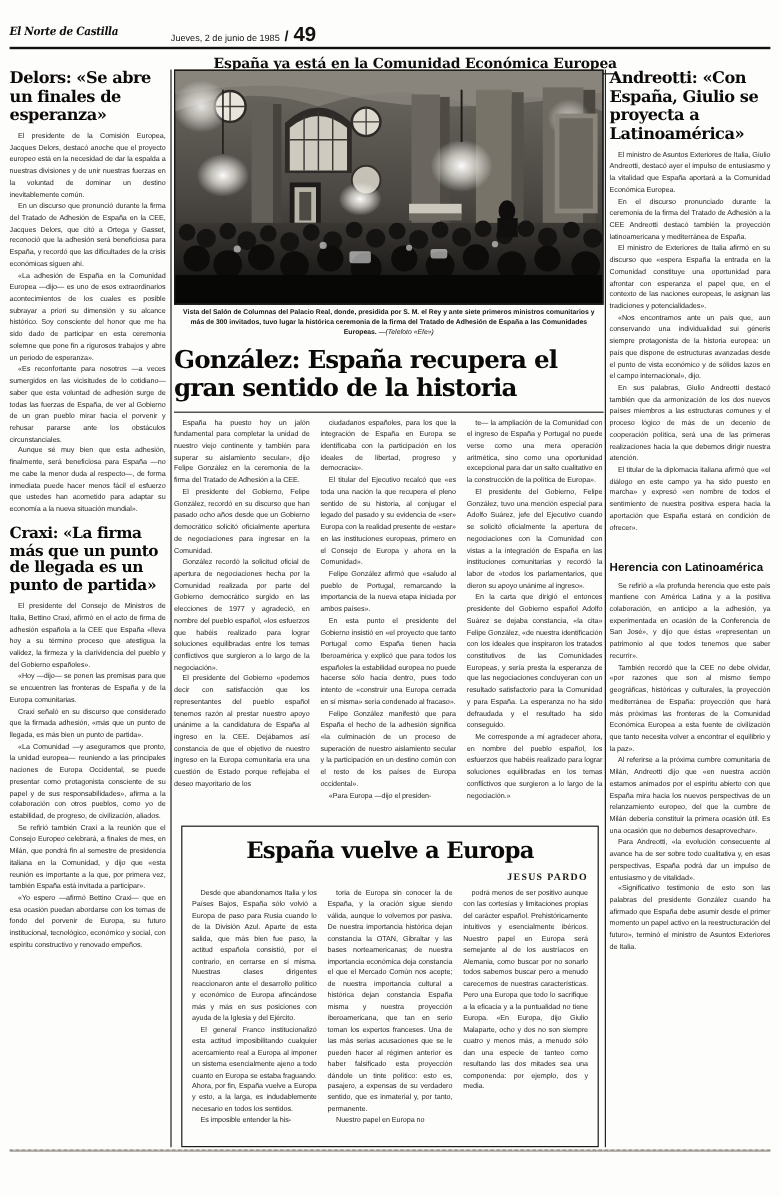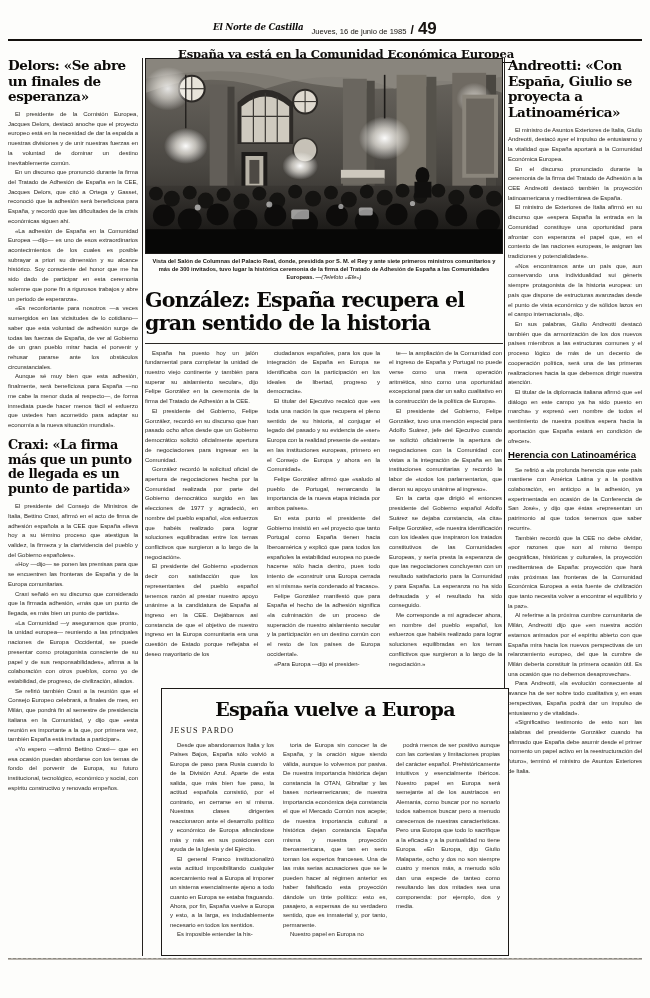--- a/index.html
+++ b/index.html
@@ -24,21 +24,22 @@
     box-sizing: border-box;
   }
 
   
   .masthead {
     position: absolute;
     left: 8px; right: 8px; top: 20px;
     height: 22px;
     display: flex;
     align-items: flex-start;
-    justify-content: center;
+    justify-content: flex-start;
+    gap: 36px;
   }
   .mast-logo {
     font-family: "DejaVu Serif", serif;
     font-weight: bold;
     font-style: italic;
     font-size: 9.5px;
     letter-spacing: -0.3px;
     color: #100e0c;
     transform: scaleX(0.92);
     transform-origin: left top;
@@ -156,23 +157,22 @@
   }
   h2.hl.small {
     font-size: 12.8px;
     letter-spacing: -0.35px;
   }
   h3.subhead {
     font-family: "Liberation Sans", sans-serif;
     font-weight: bold;
     font-size: 9.6px;
     line-height: 1.28;
-    margin: 3px 0 4px 0;
+    margin: 22px 0 4px 0;
     color: #14110e;
-    text-decoration: underline;
   }
 
   
   .body-text {
     font-family: "Liberation Sans", sans-serif;
     font-size: 6.0px;
     line-height: 1.62;
     text-align: justify;
     color: #2a2722;
     letter-spacing: -0.05px;
@@ -234,21 +234,21 @@
     gap: 9px;
     margin-top: 5px;
   }
   .center-cols .ccol {
     width: 113px;
   }
 
   
   .feature-box {
     position: absolute;
-    left: 161px;
+    left: 151px;
     top: 688px;
     width: 348px;
     height: 268px;
     border: 1.4px solid #1d1a17;
     box-sizing: border-box;
     background: #fdfdfb;
     padding: 7px 8px 6px 8px;
   }
   .feature-title {
     font-family: "DejaVu Serif", serif;
@@ -256,42 +256,43 @@
     font-size: 19px;
     letter-spacing: -0.6px;
     text-align: center;
     color: #0b0a08;
     margin: 2px 0 0 0;
   }
   .feature-byline {
     font-family: "Liberation Serif", serif;
     font-size: 8.2px;
     letter-spacing: 1.1px;
-    text-align: left;
+    text-align: right;
     margin: 6px 0 6px 0;
     color: #1b1813;
+    font-weight: bold;
   }
   .feature-cols {
     display: flex;
     gap: 9px;
   }
   .feature-cols .fcol { width: 104px; }
 
   
   .tight { line-height: 1.58; }
 </style>
 </head>
 <body>
 
 <div class="page">
 
   <div class="masthead">
     <div class="mast-logo">El Norte de Castilla</div>
     <div class="mast-right">
-      <span class="mast-date">Jueves, 16 de junio de 1985</span>
+      <span class="mast-date">Jueves, 2 de junio de 1985</span>
       <span class="mast-slash">/</span>
       <span class="mast-pagenum">49</span>
     </div>
   </div>
   <div class="mast-rule"></div>
 
   <div class="kicker-wrap">
     <div class="kicker">España ya está en la Comunidad Económica Europea</div>
   </div>
 

